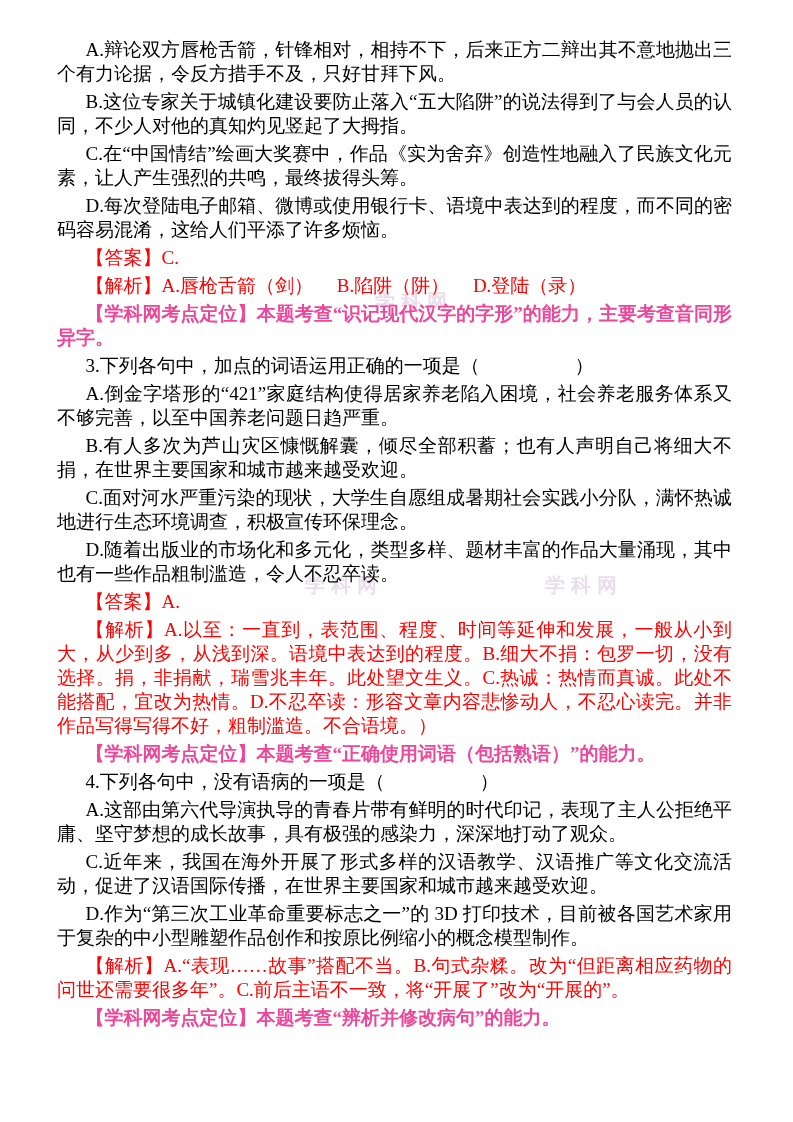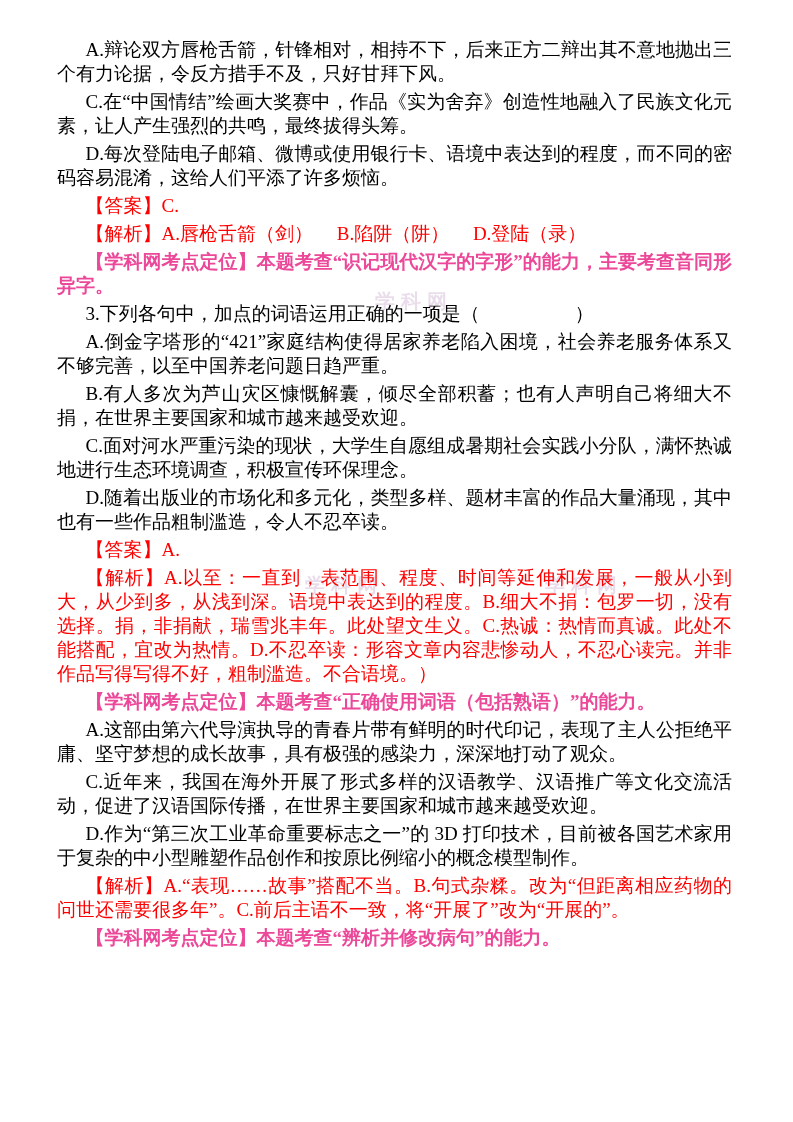--- a/index.html
+++ b/index.html
@@ -51,31 +51,33 @@
 <body>
 
 <div class="watermark-layer">
     <span class="watermark" style="left: 375px; top: 288px;">学科网</span>
     <span class="watermark" style="left: 305px; top: 572px;">学科网</span>
     <span class="watermark" style="left: 545px; top: 572px;">学科网</span>
   </div>
 
 <div class="doc">
     <p class="para black">A.辩论双方唇枪舌箭，针锋相对，相持不下，后来正方二辩出其不意地抛出三个有力论据，令反方措手不及，只好甘拜下风。</p>
+    <p class="para black">B.这位专家关于城镇化建设要防止落入“五大陷阱”的说法得到了与会人员的认同，不少人对他的真知灼见竖起了大拇指。</p>
     <p class="para black">C.在“中国情结”绘画大奖赛中，作品《实为舍弃》创造性地融入了民族文化元素，让人产生强烈的共鸣，最终拔得头筹。</p>
     <p class="para black">D.每次登陆电子邮箱、微博或使用银行卡、语境中表达到的程度，而不同的密码容易混淆，这给人们平添了许多烦恼。</p>
     <p class="para red">【答案】C.</p>
     <p class="para red">【解析】A.唇枪舌箭（剑）　 B.陷阱（阱）　 D.登陆（录）</p>
     <p class="para red-bold">【学科网考点定位】本题考查“识记现代汉字的字形”的能力，主要考查音同形异字。</p>
     <p class="para black">3.下列各句中，加点的词语运用正确的一项是（　　　　　）</p>
     <p class="para black">A.倒金字塔形的“421”家庭结构使得居家养老陷入困境，社会养老服务体系又不够完善，以至中国养老问题日趋严重。</p>
     <p class="para black">B.有人多次为芦山灾区慷慨解囊，倾尽全部积蓄；也有人声明自己将细大不捐，在世界主要国家和城市越来越受欢迎。</p>
     <p class="para black">C.面对河水严重污染的现状，大学生自愿组成暑期社会实践小分队，满怀热诚地进行生态环境调查，积极宣传环保理念。</p>
     <p class="para black">D.随着出版业的市场化和多元化，类型多样、题材丰富的作品大量涌现，其中也有一些作品粗制滥造，令人不忍卒读。</p>
     <p class="para red">【答案】A.</p>
     <p class="para red">【解析】A.以至：一直到，表范围、程度、时间等延伸和发展，一般从小到大，从少到多，从浅到深。语境中表达到的程度。B.细大不捐：包罗一切，没有选择。捐，非捐献，瑞雪兆丰年。此处望文生义。C.热诚：热情而真诚。此处不能搭配，宜改为热情。D.不忍卒读：形容文章内容悲惨动人，不忍心读完。并非作品写得写得不好，粗制滥造。不合语境。）</p>
     <p class="para red-bold">【学科网考点定位】本题考查“正确使用词语（包括熟语）”的能力。</p>
+    <p class="para black">4.下列各句中，没有语病的一项是（　　　　　）</p>
     <p class="para black">A.这部由第六代导演执导的青春片带有鲜明的时代印记，表现了主人公拒绝平庸、坚守梦想的成长故事，具有极强的感染力，深深地打动了观众。</p>
     <p class="para black">C.近年来，我国在海外开展了形式多样的汉语教学、汉语推广等文化交流活动，促进了汉语国际传播，在世界主要国家和城市越来越受欢迎。</p>
     <p class="para black">D.作为“第三次工业革命重要标志之一”的 3D 打印技术，目前被各国艺术家用于复杂的中小型雕塑作品创作和按原比例缩小的概念模型制作。</p>
     <p class="para red">【解析】A.“表现……故事”搭配不当。B.句式杂糅。改为“但距离相应药物的问世还需要很多年”。C.前后主语不一致，将“开展了”改为“开展的”。</p>
     <p class="para red-bold">【学科网考点定位】本题考查“辨析并修改病句”的能力。</p>
   </div>
 
 </body></html>

